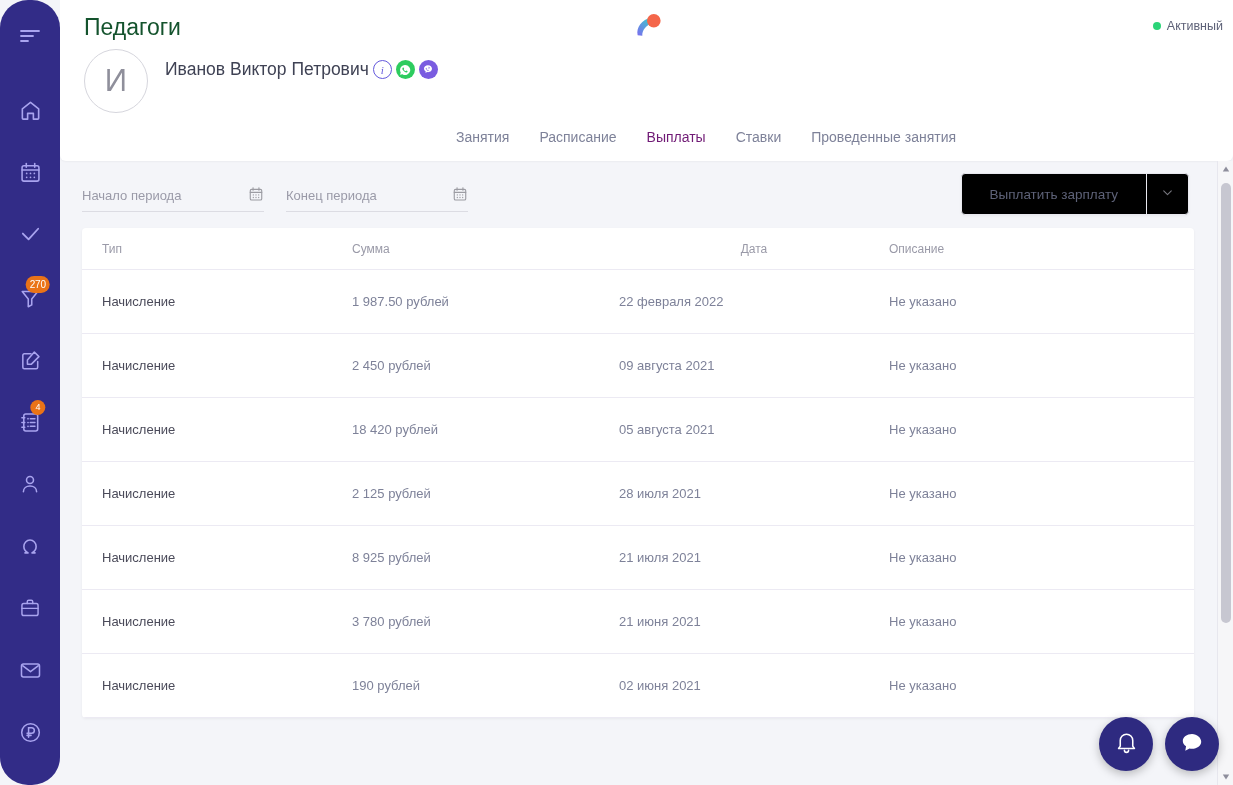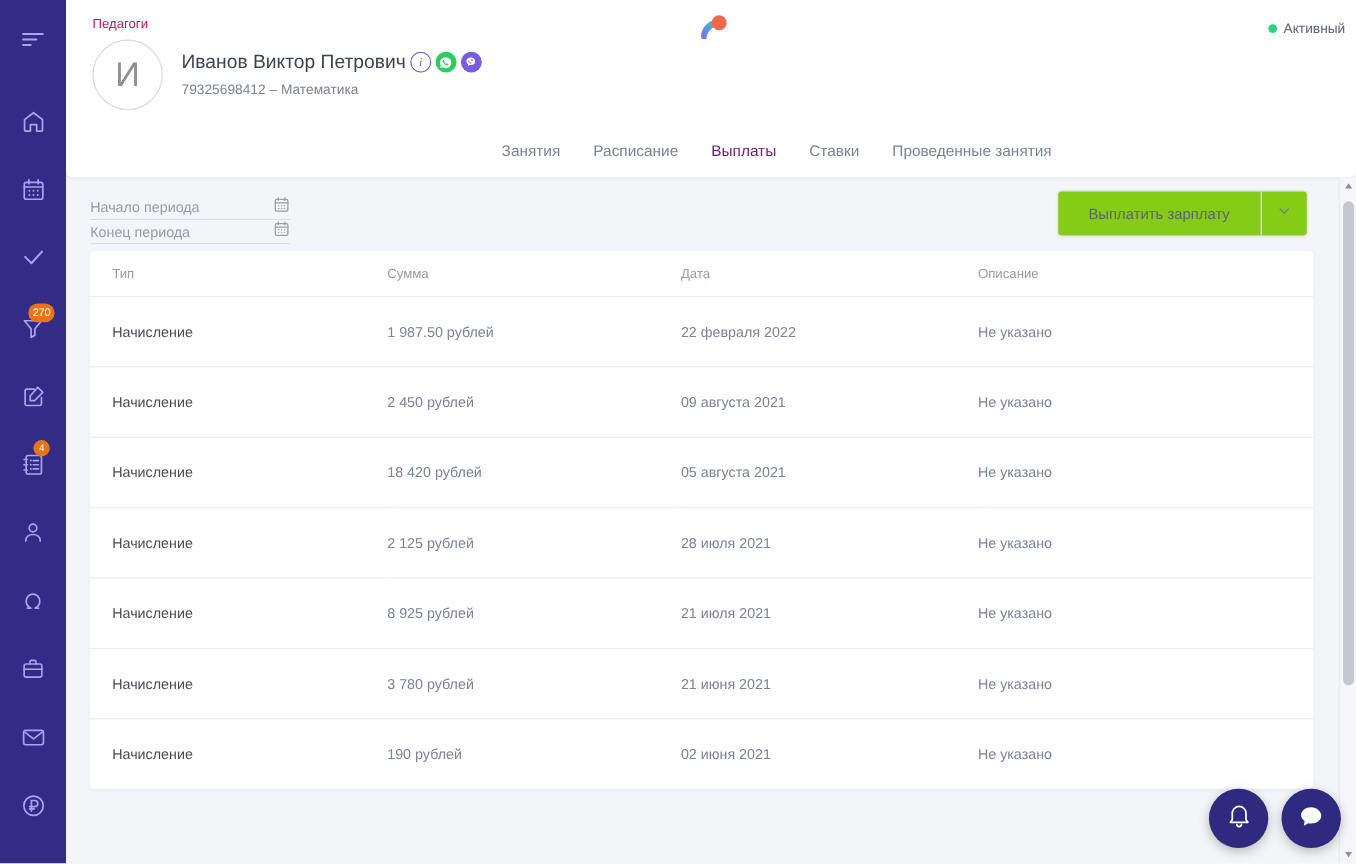--- a/index.html
+++ b/index.html
@@ -14,20 +14,21 @@
 
   
   .sidebar {
     width: 60px; height: 785px;
     background: #312e81;
     background: #322c87;
     display: flex; flex-direction: column; align-items: center;
     flex: 0 0 60px;
     position: relative;
     z-index: 30;
+    border-radius: 28px;
   }
   .sb-top { padding-top: 14px; }
   .sb-icon {
     width: 44px; height: 44px;
     display: flex; align-items: center; justify-content: center;
     position: relative;
     cursor: pointer;
     margin-bottom: 8px;
   }
   .sb-icon svg { display: block; }
@@ -61,22 +62,22 @@
   
   .header-card {
     background: #ffffff;
     border-radius: 0 0 6px 6px;
     padding: 0;
     position: relative;
     flex: 0 0 161px;
     box-shadow: 0 1px 2px rgba(0,0,0,0.04);
   }
   .page-title {
-    font-size: 12px;
-    color: #be185d;
+    font-size: 23px;
+    color: #14532d;
     padding: 14px 0 0 24px;
     font-weight: 400;
   }
   .top-logo {
     position: absolute; top: 8px; left: 50%; transform: translateX(-50%);
     width: 34px; height: 34px;
   }
   .status {
     position: absolute; top: 19px; right: 10px;
     font-size: 12.5px; color: #5e6278;
@@ -124,40 +125,39 @@
     overflow: hidden;
     padding-left: 22px;
     padding-right: 39px;
   }
   .sum-line {
     font-size: 14.5px; color: #3f4254;
     padding: 22px 0 0 2px;
   }
 
   .filter-row {
-    display: flex; align-items: flex-start;
+    display: flex; align-items: flex-end;
     margin-top: 17px;
     position: relative;
     height: 34px;
-    flex-direction: column;
   }
   .date-field {
     width: 182px; height: 32px;
     border-bottom: 1px solid #dcdce3;
     display: flex; align-items: center; justify-content: space-between;
     margin-right: 22px;
     cursor: pointer;
   }
   .date-field .ph { font-size: 13px; color: #9a9aa8; }
   .date-field .cal { opacity: .7; }
 
   .pay-btn-group {
     position: absolute; right: 5px; bottom: -3px;
     display: flex; align-items: stretch;
-    background: #84cc16;
+    background: #000000;
     border: 1px solid #e8e8ef;
     border-radius: 4px;
     box-shadow: 0 1px 3px rgba(0,0,0,.05);
     height: 42px;
   }
   .pay-btn {
     padding: 0 28px;
     display: flex; align-items: center;
     font-size: 13.5px; color: #5e6278;
     cursor: pointer;
@@ -180,21 +180,21 @@
   }
   table { width: 100%; border-collapse: collapse; table-layout: fixed; }
   thead th {
     text-align: left;
     font-size: 12px; font-weight: 400; color: #9a9aa8;
     padding: 14px 0 13px 0;
     border-bottom: 1px solid #eceaf3;
   }
   thead th:nth-child(1) { width: 270px; padding-left: 20px; }
   thead th:nth-child(2) { width: 267px; }
-  thead th:nth-child(3) { width: 270px; }
+  thead th:nth-child(3) { width: 270px; text-align: center; }
   thead th:nth-child(4) { width: auto; }
   tbody td {
     font-size: 13px; color: #4b4b5a;
     padding: 24px 0 24px 0;
     border-bottom: 1px solid #eceaf3;
   }
   tbody td:nth-child(1) { padding-left: 20px; }
   tbody tr:last-child td { border-bottom: 1px solid #eceaf3; }
   tbody td.muted { color: #7e8299; }
 
@@ -414,21 +414,20 @@
               <svg width="12" height="12" viewBox="0 0 24 24" fill="#fff">
                 <path d="M12 2a10 10 0 0 0-8.6 15l-1.3 4.6 4.8-1.3A10 10 0 1 0 12 2zm5.1 13.7c-.2.6-1.2 1.2-1.7 1.2-.5.1-1 .1-1.6-.1-.4-.1-.9-.3-1.5-.6-2.7-1.2-4.4-3.9-4.5-4-.1-.2-1.1-1.4-1.1-2.7 0-1.3.7-1.9.9-2.2.2-.3.5-.3.7-.3h.5c.2 0 .4 0 .6.5l.8 2c.1.2.1.3 0 .5l-.3.4-.3.3c-.1.1-.2.3 0 .5.1.3.7 1.1 1.4 1.8.9.8 1.7 1.1 1.9 1.2.2.1.4.1.5-.1l.7-.8c.2-.2.3-.2.5-.1l2 .9c.2.1.4.2.4.3.1.1.1.6-.1 1.2z"></path>
               </svg>
             </span>
             <span class="p-icon vb">
               <svg width="12" height="12" viewBox="0 0 24 24" fill="#fff">
                 <path d="M12 2.5c-4.6 0-8 2.6-8 6.6 0 2.4 1.2 4.4 3.2 5.6v3.3l2.8-1.9c.6.1 1.3.2 2 .2 4.6 0 8-2.6 8-6.6s-3.4-7.2-8-7.2zm.3 3.1c2 0 3.6 1.4 3.7 3.4h-1c-.1-1.4-1.2-2.4-2.7-2.5zm0 1.7c1 0 1.8.7 1.9 1.7h-1c-.1-.4-.4-.7-.9-.8zm-4.1.1c.2 0 .4.1.5.3l.7 1.2c.1.2.1.4-.1.6l-.4.4c-.1.1-.1.2 0 .4.3.7 1 1.4 1.8 1.7.2.1.3 0 .4-.1l.4-.5c.1-.2.3-.2.5-.1l1.2.7c.2.1.3.3.2.5-.1.6-.7 1.1-1.4 1.1-1.8 0-4.4-2.4-4.6-4.4 0-.8.5-1.5 1.2-1.7z"></path>
               </svg>
             </span>
           </div>
-          <div class="profile-sub">79325698412 – Математика</div>
         </div>
       </div>
 
       <div class="tabs">
         <div class="tab">Занятия</div>
         <div class="tab">Расписание</div>
         <div class="tab active">Выплаты</div>
         <div class="tab">Ставки</div>
         <div class="tab">Проведенные занятия</div>
       </div>

